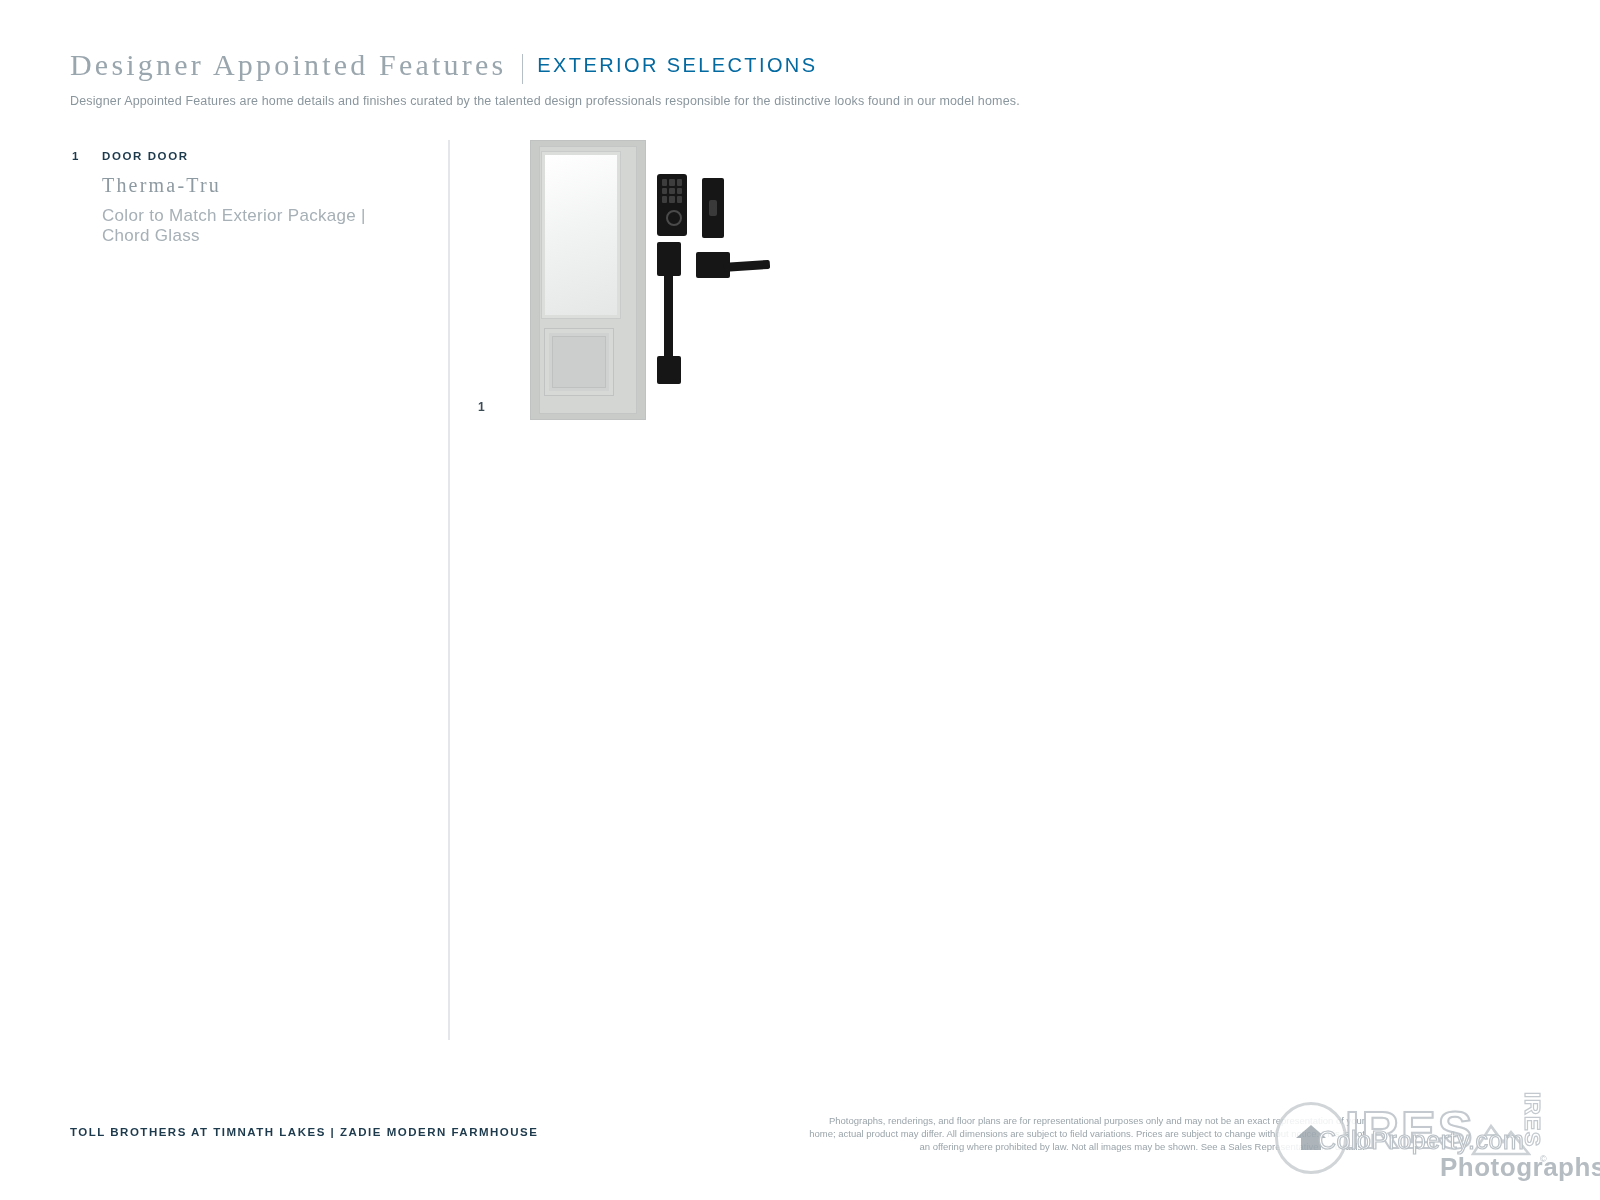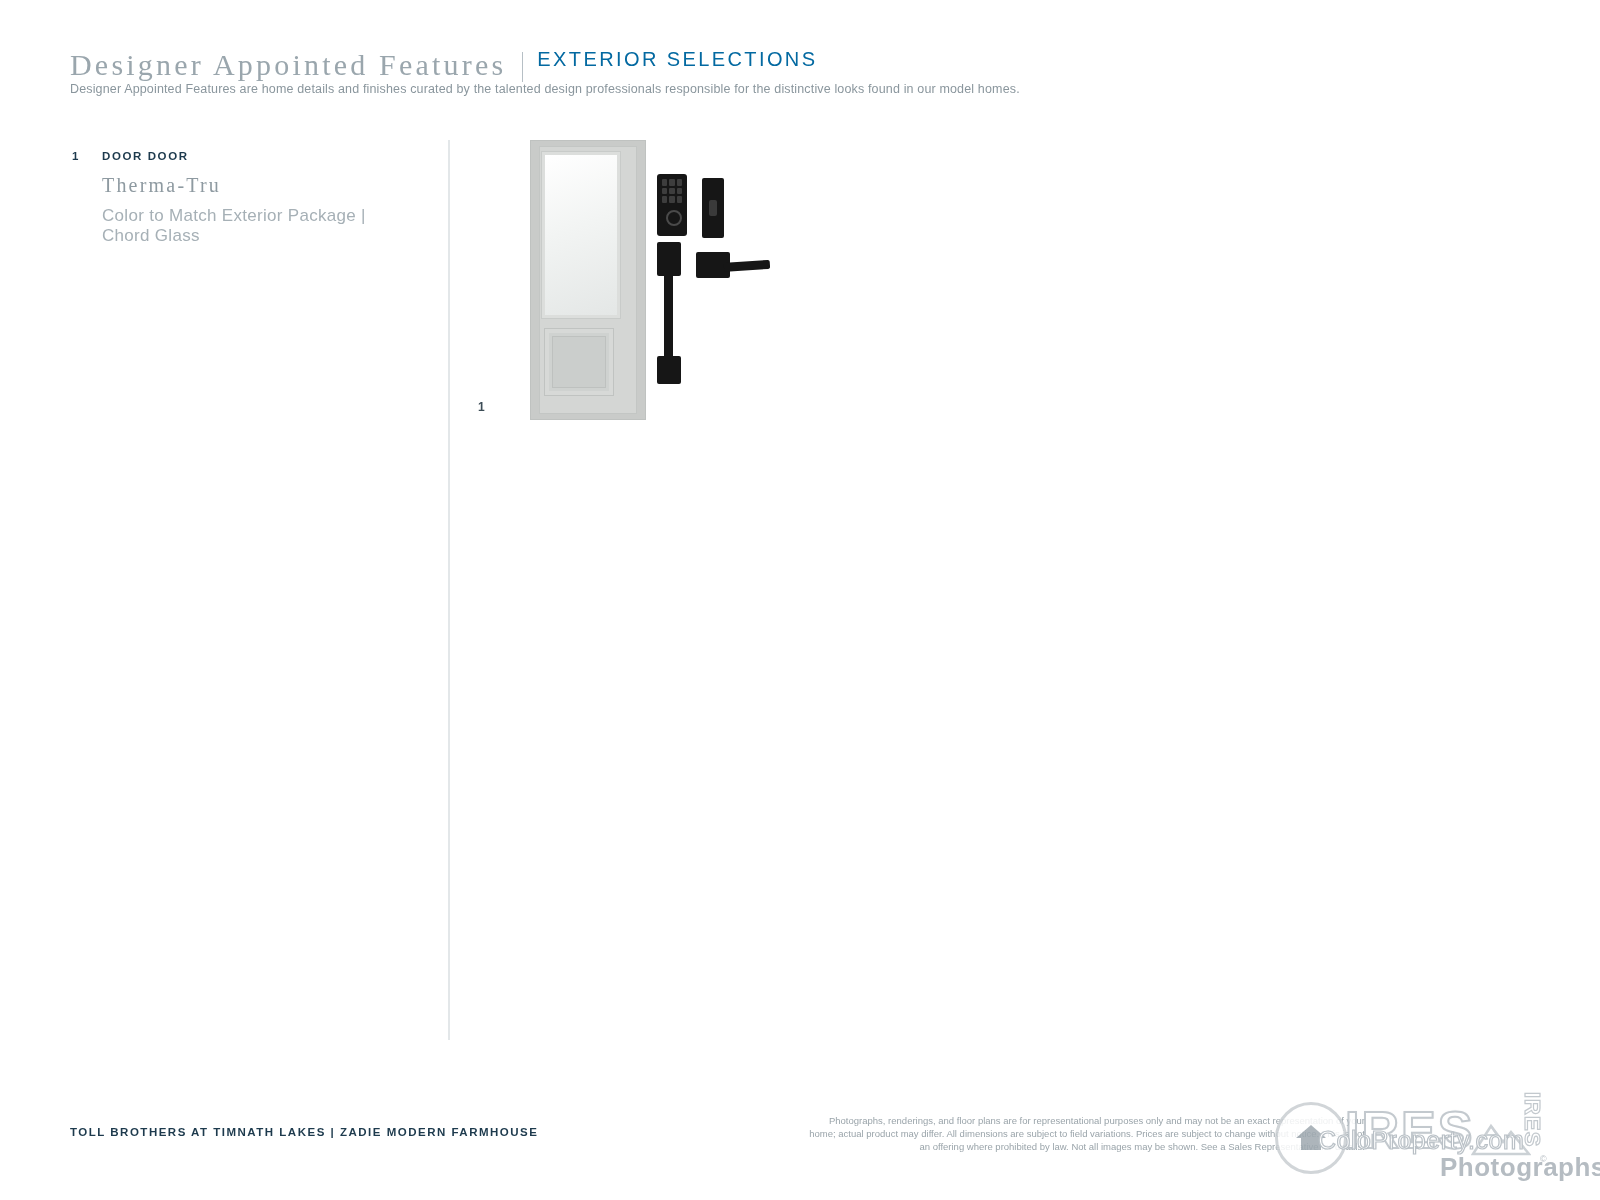--- a/index.html
+++ b/index.html
@@ -17,21 +17,21 @@
 
   
   .header {
     position: absolute;
     left: 70px;
     top: 48px;
     width: 1460px;
   }
   .title-row {
     display: flex;
-    align-items: flex-start;
+    align-items: center;
     white-space: nowrap;
   }
   .title-main {
     font-family: "Liberation Serif", serif;
     font-size: 30px;
     letter-spacing: 3.2px;
     color: #9aa6ad;
     font-weight: 400;
   }
   .title-divider {
@@ -44,21 +44,21 @@
     top: 4px;
   }
   .title-sub {
     font-family: "Liberation Sans", sans-serif;
     font-size: 20px;
     letter-spacing: 2.4px;
     color: #0369a1;
     font-weight: 400;
   }
   .subtitle {
-    margin-top: 0;
+    margin-top: 12px;
     font-size: 12.5px;
     color: #8a969d;
     letter-spacing: 0.15px;
     white-space: nowrap;
   }
 
   
   .item-block {
     position: absolute;
     left: 72px;

